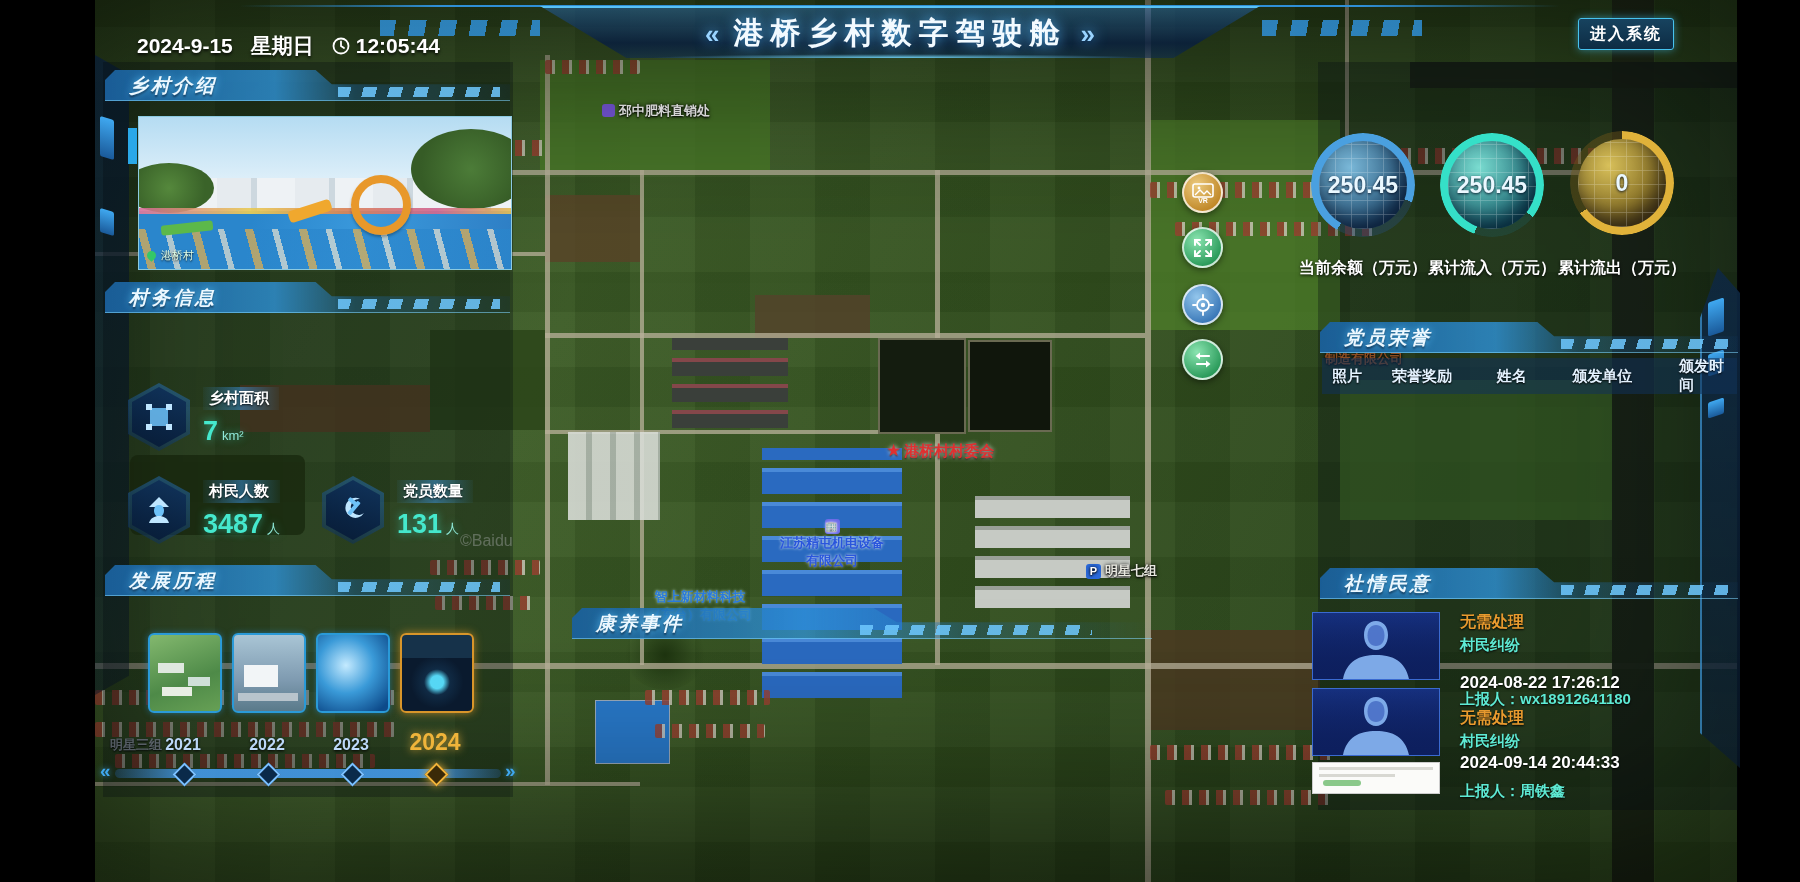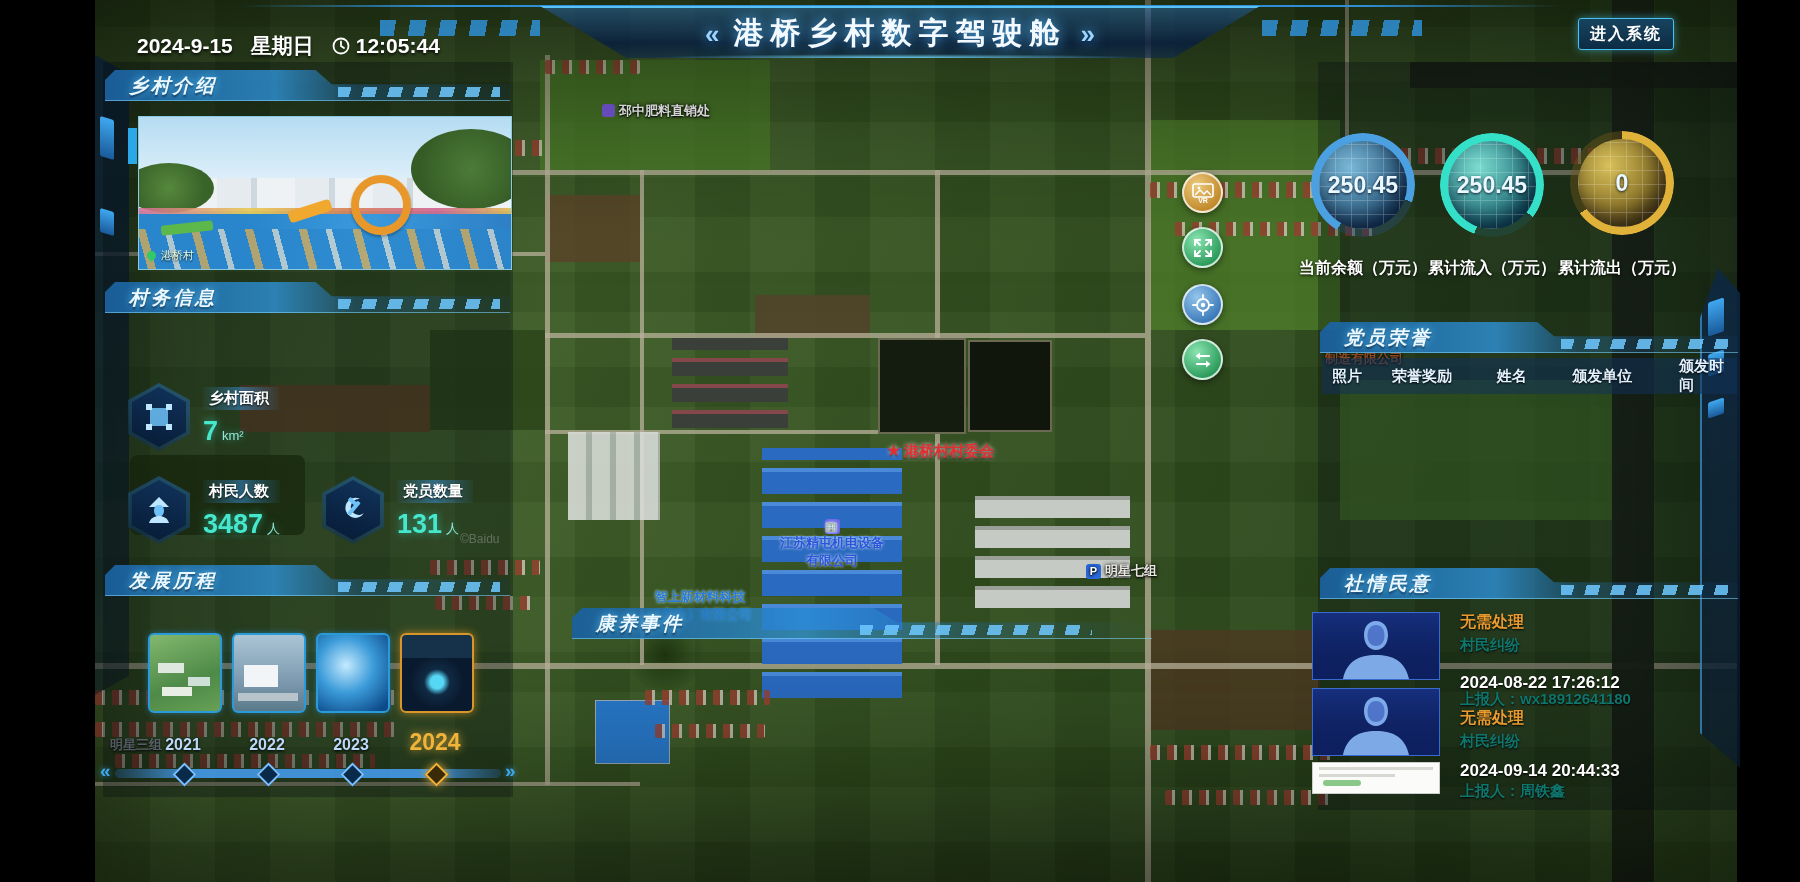--- a/index.html
+++ b/index.html
@@ -135,21 +135,21 @@
   
   .hon-row{position:absolute;left:1322px;top:358px;width:415px;height:36px;z-index:5;display:flex;
     align-items:center;background:rgba(16,50,90,.55);}
   .hon-row span{font-size:15px;font-weight:bold;color:#e4f2ff;text-shadow:0 1px 2px #000;}
 
   
   .sent-item{position:absolute;z-index:5;cursor:pointer;}
   .sent-ava{position:absolute;width:126px;height:66px;border:1px solid #3a6ad0;overflow:hidden;
     background:linear-gradient(180deg,#17318326,#0d1f5e),linear-gradient(180deg,#16307e,#0c1c56);z-index:5;}
   .sent-status{font-size:16px;font-weight:bold;color:#e89a2e;text-shadow:0 1px 2px #000;}
-  .sent-line{font-size:15px;font-weight:bold;color:#0f766e;text-shadow:0 1px 2px #000;}
+  .sent-line{font-size:15px;font-weight:bold;color:#5eead4;text-shadow:0 1px 2px #000;}
   .sent-time{font-size:17px;font-weight:bold;color:#fff;text-shadow:0 1px 2px #000;}
   .sent-thumb{position:absolute;left:1312px;top:762px;width:126px;height:30px;z-index:5;background:#fbfbf9;
     border:1px solid #ccc;overflow:hidden;}
   .sent-thumb i{display:block;height:3px;margin:4px 6px 0 6px;background:#d8d8d2;}
 
   
   .mtool{position:absolute;left:1182px;width:37px;height:37px;border-radius:50%;z-index:6;cursor:pointer;
     display:flex;align-items:center;justify-content:center;border:2px solid rgba(255,255,255,.75);
     box-shadow:0 2px 6px rgba(0,0,0,.45);color:#fff;}
   .mtool.gold{background:radial-gradient(circle at 35% 30%,#ecca7e,#c08828 75%);}
@@ -237,21 +237,21 @@
     <span>江苏精屯机电设备</span><br><span>有限公司</span>
   </div>
   <div class="poi" style="left:648px;top:588px;color:#2a7adc;text-shadow:0 0 3px rgba(220,255,230,.9);text-align:center;">
     <span>智上新材料科技</span><br><span>（东台）有限公司</span>
   </div>
   <div class="poi" style="left:1086px;top:562px;">
     <span style="display:inline-block;width:15px;height:15px;border-radius:3px;background:#2a6adc;color:#fff;font-size:11px;font-weight:bold;text-align:center;line-height:15px;margin-right:4px;">P</span><span style="color:#e8e8e0;">明星七组</span>
   </div>
   <div class="poi" style="left:110px;top:736px;color:#9aa4ae;text-shadow:0 1px 2px #000;"><span>明星三组</span></div>
   <div class="poi" style="left:1325px;top:350px;color:#c86a2a;z-index:4;"><span>制造有限公司</span></div>
-  <div class="poi" style="left:460px;top:532px;color:rgba(255,255,255,.4);font-weight:normal;font-size:12px;text-shadow:none;"><span>©Baidu</span></div>
+  <div class="poi" style="left:460px;top:532px;color:rgba(255,255,255,.4);font-weight:normal;font-size:16px;text-shadow:none;"><span>©Baidu</span></div>
 
   <div class="topline"></div>
   <div class="dash-row" style="left:380px;top:20px;width:160px;"></div>
   <div class="dash-row" style="left:1262px;top:20px;width:160px;"></div>
   <div class="title-banner"></div>
   <div class="main-title">
     <span class="title-mark">«</span><span>港桥乡村数字驾驶舱</span><span class="title-mark">»</span>
   </div>
 
   <div class="datetime">
@@ -435,21 +435,21 @@
 
   <div class="sent-ava" style="left:1312px;top:688px;">
     <svg width="126" height="66" viewBox="0 0 126 66">
       <path d="M63 8 c7 0 12 5.5 12 14 s-5 15 -12 15 -12 -6.5 -12 -15 5 -14 12 -14z M30 66 c4 -18 16 -24 33 -24 s29 6 33 24z" fill="#8ab8f6" opacity=".9"></path>
       <path d="M63 12 c5 0 8.5 4 8.5 10.5 S68 33 63 33 s-8.5 -4 -8.5 -10.5 S58 12 63 12z" fill="#2a4ab0" opacity=".55"></path>
     </svg>
   </div>
   <div class="sent-item" style="left:1460px;top:708px;">
     <div class="sent-status">无需处理</div>
     <div class="sent-line" style="margin-top:3px;">村民纠纷</div>
-    <div class="sent-time" style="margin-top:10px;text-align:right;">2024-09-14 20:44:33</div>
+    <div class="sent-time" style="margin-top:2px;text-align:right;">2024-09-14 20:44:33</div>
   </div>
   <div class="sent-line" style="position:absolute;left:1460px;top:782px;z-index:5;">上报人：周铁鑫</div>
 
   <div class="sent-thumb">
     <i></i>
       <i style="width:60%;"></i>
       <i style="background:#8ac88a;height:6px;margin-top:3px;width:30%;margin-left:10px;border-radius:3px;"></i>
   </div>
 
   <div class="phdr" style="left:572px;top:608px;width:580px;z-index:5;

